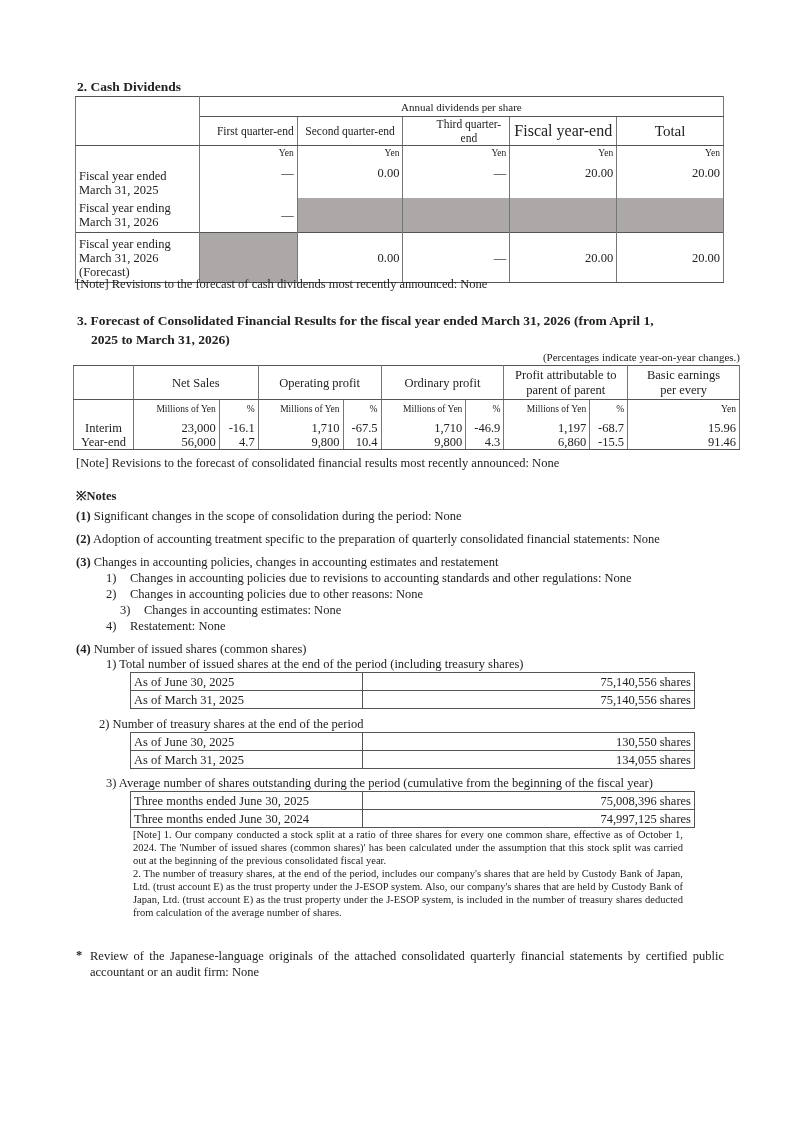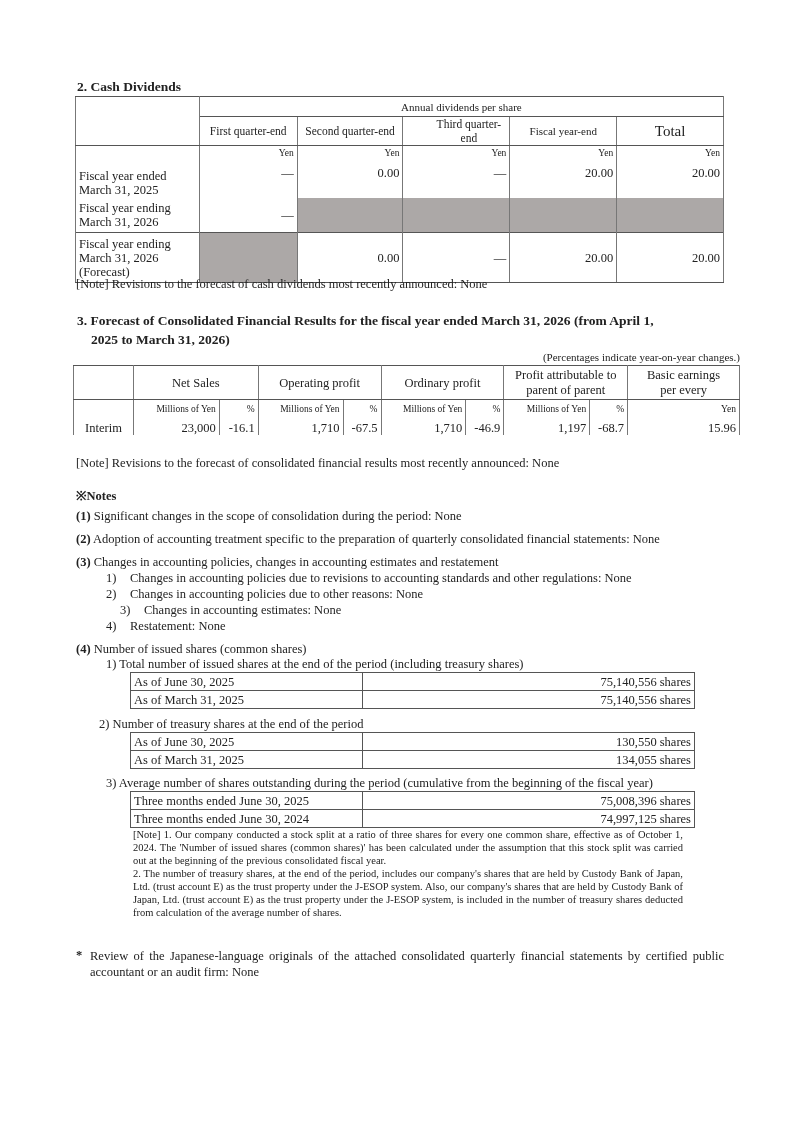--- a/index.html
+++ b/index.html
@@ -34,24 +34,24 @@
       <col style="width:107px">
       <col style="width:107px">
       <col style="width:107px">
     </colgroup>
   <tbody>
       <tr style="height:20px;">
     <td rowspan="2" class="b"></td>
     <td colspan="5" class="b c small" style="font-size:11px;">Annual dividends per share</td>
   </tr>
   <tr style="height:19px;">
-    <td class="b c" style="font-size:11.5px;">First quarter-end</td>
+    <td class="b c" style="font-size:11.5px;text-align:right;">First quarter-end</td>
     <td class="b c" style="font-size:11.5px;">Second quarter-end</td>
     <td class="b c" style="font-size:11.5px;padding-left:28px;">Third quarter-end</td>
-    <td class="b c" style="font-size:11px;">Fiscal year-end</td>
+    <td class="b c" style="font-size:16px;">Fiscal year-end</td>
     <td class="b c" style="font-size:15px;text-align:center;">Total</td>
   </tr>
   <tr style="height:52px;">
     <td style="border-top:1px solid #555; vertical-align:bottom; padding-bottom:1px;">
       <div style="height:14px;"></div>
       <div>Fiscal year ended</div>
       <div>March 31, 2025</div>
     </td>
     <td class="r" style="border-top:1px solid #555; vertical-align:top;">
           <div class="small">Yen</div>
@@ -151,20 +151,32 @@
     <td class="r" style="vertical-align:bottom;">23,000</td>
     <td class="r" style="vertical-align:bottom;">-16.1</td>
     <td class="r" style="vertical-align:bottom;">1,710</td>
     <td class="r" style="vertical-align:bottom;">-67.5</td>
     <td class="r" style="vertical-align:bottom;">1,710</td>
     <td class="r" style="vertical-align:bottom;">-46.9</td>
     <td class="r" style="vertical-align:bottom;">1,197</td>
     <td class="r" style="vertical-align:bottom;text-align:right;">-68.7</td>
     <td class="r" style="vertical-align:bottom;">15.96</td>
   </tr>
+  <tr style="height:15px;">
+    <td class="c" style="border-bottom:1px solid #555;">Year-end</td>
+    <td class="r" style="border-bottom:1px solid #555;">56,000</td>
+    <td class="r" style="border-bottom:1px solid #555;">4.7</td>
+    <td class="r" style="border-bottom:1px solid #555;">9,800</td>
+    <td class="r" style="border-bottom:1px solid #555;">10.4</td>
+    <td class="r" style="border-bottom:1px solid #555;">9,800</td>
+    <td class="r" style="border-bottom:1px solid #555;">4.3</td>
+    <td class="r" style="border-bottom:1px solid #555;">6,860</td>
+    <td class="r" style="border-bottom:1px solid #555;">-15.5</td>
+    <td class="r" style="border-bottom:1px solid #555;">91.46</td>
+  </tr>
 </tbody>
   </table>
 
 <div class="abs txt" style="left:76px; top:456px;">[Note] Revisions to the forecast of consolidated financial results most recently announced: None</div>
 
 <div class="abs txt" style="left:76px; top:489px; font-weight:bold;">※Notes</div>
 <div class="abs txt" style="left:76px; top:509px;"><b>(1)</b><span> Significant changes in the scope of consolidation during the period: None</span></div>
 <div class="abs txt" style="left:76px; top:532px;"><b>(2)</b><span> Adoption of accounting treatment specific to the preparation of quarterly consolidated financial statements: None</span></div>
 <div class="abs txt" style="left:76px; top:555px;"><b>(3)</b><span> Changes in accounting policies, changes in accounting estimates and restatement</span></div>
 <div class="abs txt" style="left:106px; top:571px;"><span style="display:inline-block; width:24px;">1)</span><span>Changes in accounting policies due to revisions to accounting standards and other regulations: None</span></div>

